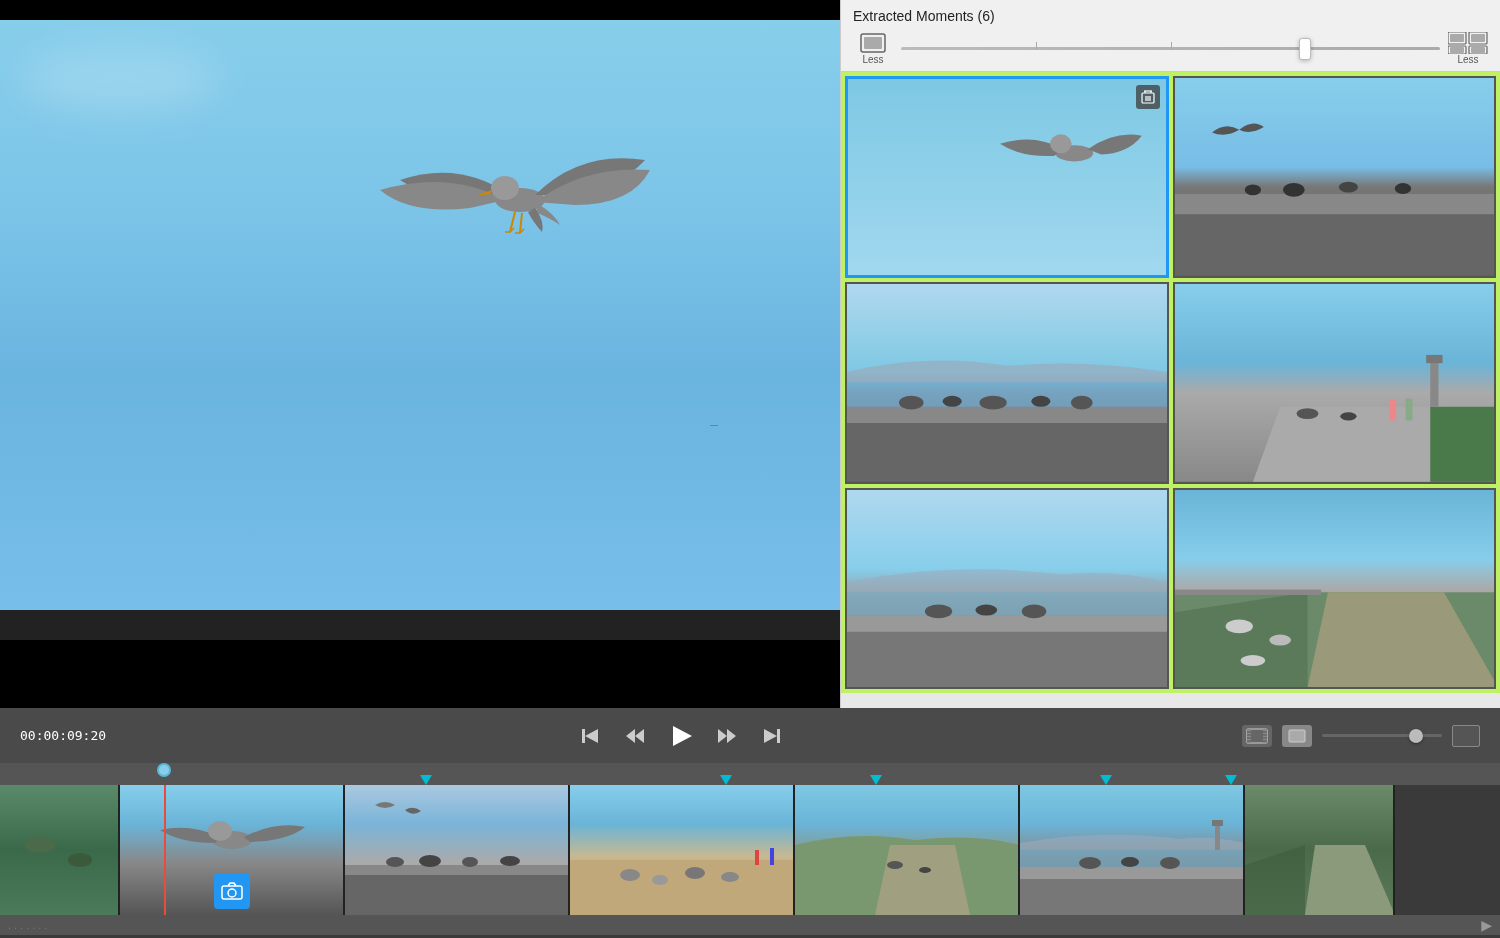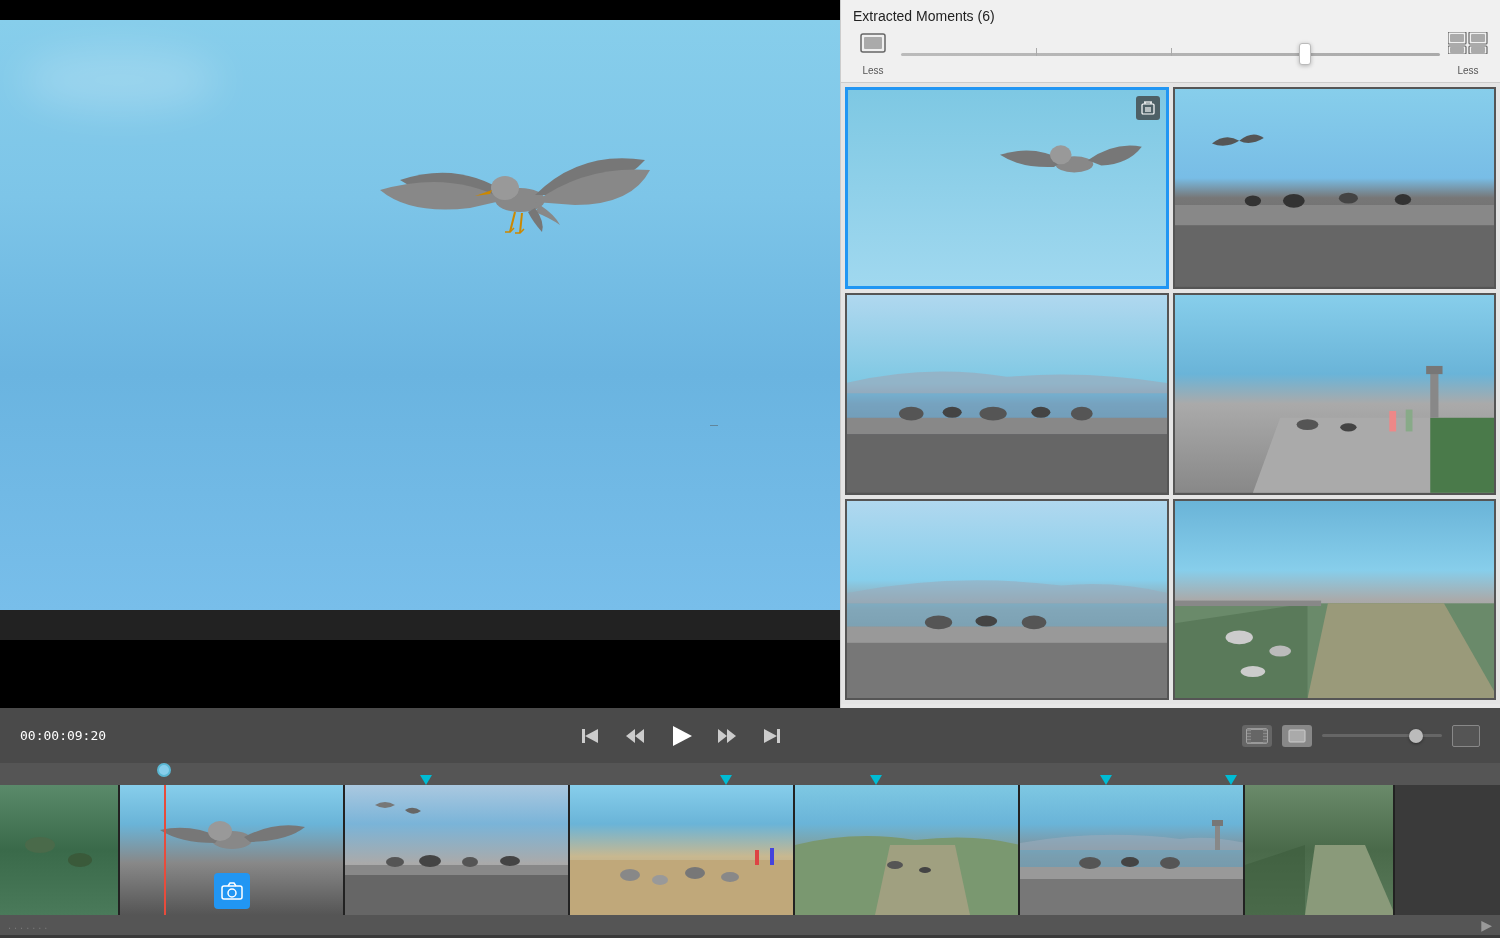--- a/index.html
+++ b/index.html
@@ -48,21 +48,21 @@
 
     .black-bar-bottom {
       width: 840px;
       height: 30px;
       background: #222;
     }
 
     
     .moments-panel {
       flex: 1;
-      background: #e5e5e5;
+      background: #bef264;
       display: flex;
       flex-direction: column;
       border-left: 1px solid #ccc;
     }
 
     .moments-header {
       padding: 8px 12px 4px;
       background: #f0f0f0;
       border-bottom: 1px solid #ccc;
     }
@@ -78,21 +78,21 @@
       display: flex;
       align-items: center;
       gap: 8px;
       padding: 2px 0;
     }
 
     .slider-icon {
       display: flex;
       flex-direction: column;
       align-items: center;
-      gap: 11px;
+      gap: 0;
       color: #555;
       font-size: 10px;
       width: 40px;
       text-align: center;
     }
 
     .slider-track {
       width: 100%;
       height: 4px;
       background: linear-gradient(to right, #ddd, #999);

